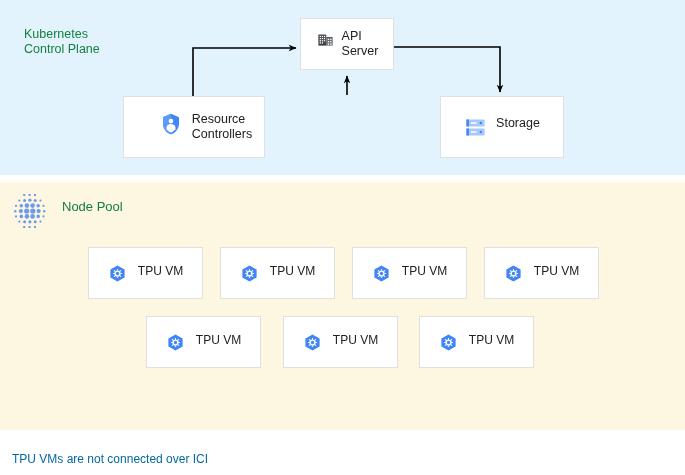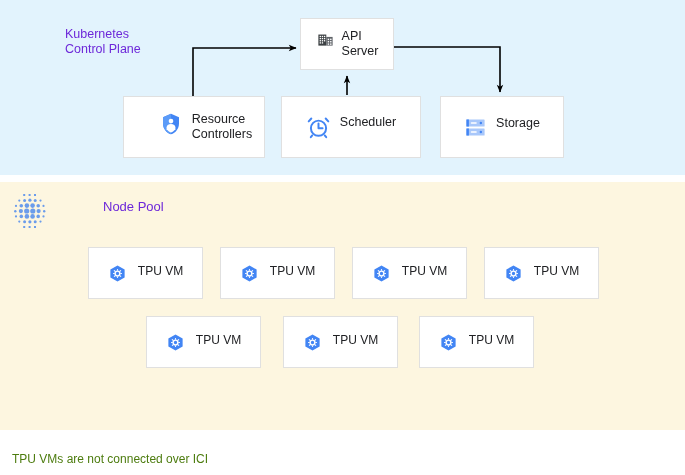--- a/index.html
+++ b/index.html
@@ -21,24 +21,23 @@
     background:#e2f3fd;
   }
   #node-pool-panel{
     left:0;top:182px;width:685px;height:248px;
     background:#fdf6e0;
   }
 
   .panel-title{
     position:absolute;
     font-size:12.5px;
-    color:#6d28d9;
+    color:#15803d;
     line-height:15px;
     white-space:pre-line;
-    margin-left:41px;
   }
   #control-plane-title{left:24px;top:27px;}
   #node-pool-title{left:62px;top:199px;font-size:13px;}
 
   
   #node-pool-icon{
     position:absolute;left:11px;top:193px;width:40px;height:36px;
   }
 
   
@@ -80,21 +79,21 @@
   .tpu-card{width:115px;height:52px;}
   .tpu-card .card-inner{gap:11px;}
   .tpu-card .card-label{font-size:12px;}
 
   
   #connectors{position:absolute;left:0;top:0;width:685px;height:475px;pointer-events:none;}
 
   
   #caption{
     position:absolute;left:12px;top:452px;
-    font-size:12px;color:#4d7c0f;line-height:15px;
+    font-size:12px;color:#0369a1;line-height:15px;
   }
 </style>
 </head>
 <body>
 
 <div id="canvas">
 
   <div class="panel" id="control-plane-panel"></div>
 
   <div class="panel-title" id="control-plane-title">Kubernetes
@@ -140,33 +139,20 @@
           <path d="M12 1.8 4 5.2v6.2c0 5 3.4 9.7 8 10.8V1.8z" fill="#5b9bf8"></path>
           <circle cx="12" cy="9.1" r="2.35" fill="#ffffff"></circle>
           <path d="M12 12.1c-2.6 0-4.4 1.5-4.4 3.1v2.1c1.2 1.6 2.7 2.7 4.4 3.2 1.7-.5 3.2-1.6 4.4-3.2v-2.1c0-1.6-1.8-3.1-4.4-3.1z" fill="#ffffff"></path>
         </svg>
       </span>
       <span class="card-label">Resource
 Controllers</span>
     </div>
   </div>
 
-  <div class="card" id="scheduler-box">
-    <div class="card-inner">
-      <span class="card-icon">
-        <svg width="25" height="25" viewBox="0 0 24 24" aria-hidden="true">
-          <circle cx="12" cy="12.7" r="7.3" fill="none" stroke="#4285f4" stroke-width="1.9"></circle>
-          <path d="M12 8.1v4.6h3.9" fill="none" stroke="#4285f4" stroke-width="1.9" stroke-linecap="round" stroke-linejoin="round"></path>
-          <path d="M5.1 3.4 2.6 6.1M18.9 3.4l2.5 2.7" fill="none" stroke="#4285f4" stroke-width="1.9" stroke-linecap="round"></path>
-          <path d="M6 19.6l-1.4 1.7M18 19.6l1.4 1.7" fill="none" stroke="#4285f4" stroke-width="1.9" stroke-linecap="round"></path>
-        </svg>
-      </span>
-      <span class="card-label">Scheduler</span>
-    </div>
-  </div>
 
   <div class="card" id="storage-box">
     <div class="card-inner">
       <span class="card-icon">
         <svg width="23" height="23" viewBox="0 0 24 24" aria-hidden="true">
           <rect x="2.5" y="3.6" width="19" height="7.4" rx="0.6" fill="#a8c7fa"></rect>
           <rect x="2.5" y="13" width="19" height="7.4" rx="0.6" fill="#a8c7fa"></rect>
           <rect x="2.5" y="3.6" width="2.6" height="7.4" fill="#4285f4"></rect>
           <rect x="2.5" y="13" width="2.6" height="7.4" fill="#4285f4"></rect>
           <rect x="7" y="6.5" width="6.4" height="1.7" rx="0.8" fill="#ffffff"></rect>

